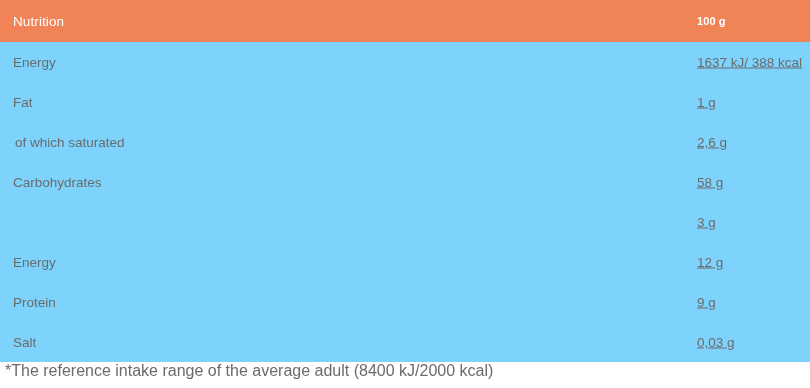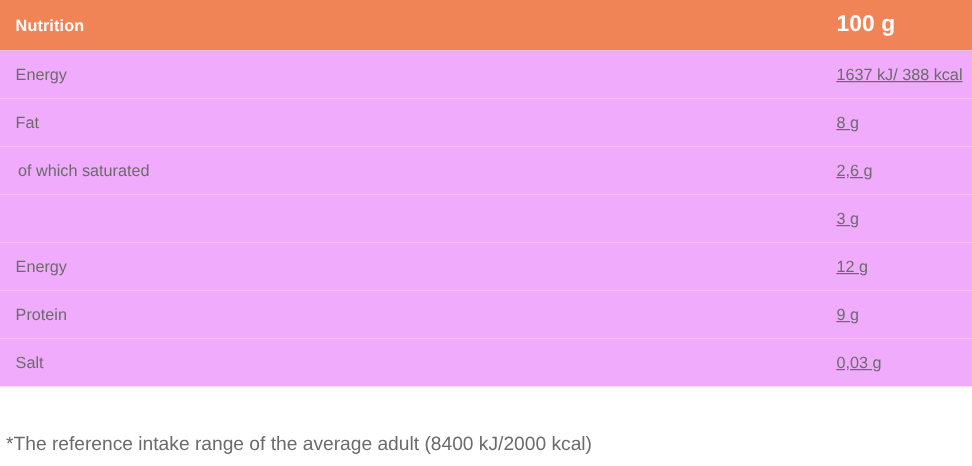--- a/index.html
+++ b/index.html
@@ -22,37 +22,37 @@
     height: 42px;
     background: #f08457;
     display: flex;
     align-items: center;
     position: relative;
   }
   .nt-header .nt-label {
     position: absolute;
     left: 13px;
     color: #ffffff;
-    font-weight: bold;
+    font-weight: normal;
     font-size: 13.5px;
     letter-spacing: 0.1px;
   }
   .nt-header .nt-value {
     position: absolute;
     left: 697px;
     color: #ffffff;
     font-weight: bold;
-    font-size: 19px;
+    font-size: 11px;
     letter-spacing: 0.1px;
   }
   
   .nt-row {
     height: 40px;
     position: relative;
-    background: #f0abfc;
+    background: #7dd3fc;
   }
   .nt-row .nt-label {
     position: absolute;
     left: 13px;
     top: 50%;
     transform: translateY(-50%);
     color: #6b6b6b;
     font-size: 13.5px;
     white-space: nowrap;
   }
@@ -94,28 +94,32 @@
 
   <div class="nt-body">
 
     <div class="nt-row">
       <span class="nt-label">Energy</span>
       <span class="nt-value">1637 kJ/ 388 kcal</span>
     </div>
 
     <div class="nt-row">
       <span class="nt-label">Fat</span>
-      <span class="nt-value">8 g</span>
+      <span class="nt-value">1 g</span>
     </div>
 
     <div class="nt-row nt-sub">
       <span class="nt-label">of which saturated</span>
       <span class="nt-value">2,6 g</span>
     </div>
 
+    <div class="nt-row">
+      <span class="nt-label">Carbohydrates</span>
+      <span class="nt-value">58 g</span>
+    </div>
 
     <div class="nt-row nt-sub">
       <span class="nt-value">3 g</span>
     </div>
 
     <div class="nt-row">
       <span class="nt-label">Energy</span>
       <span class="nt-value">12 g</span>
     </div>
 

